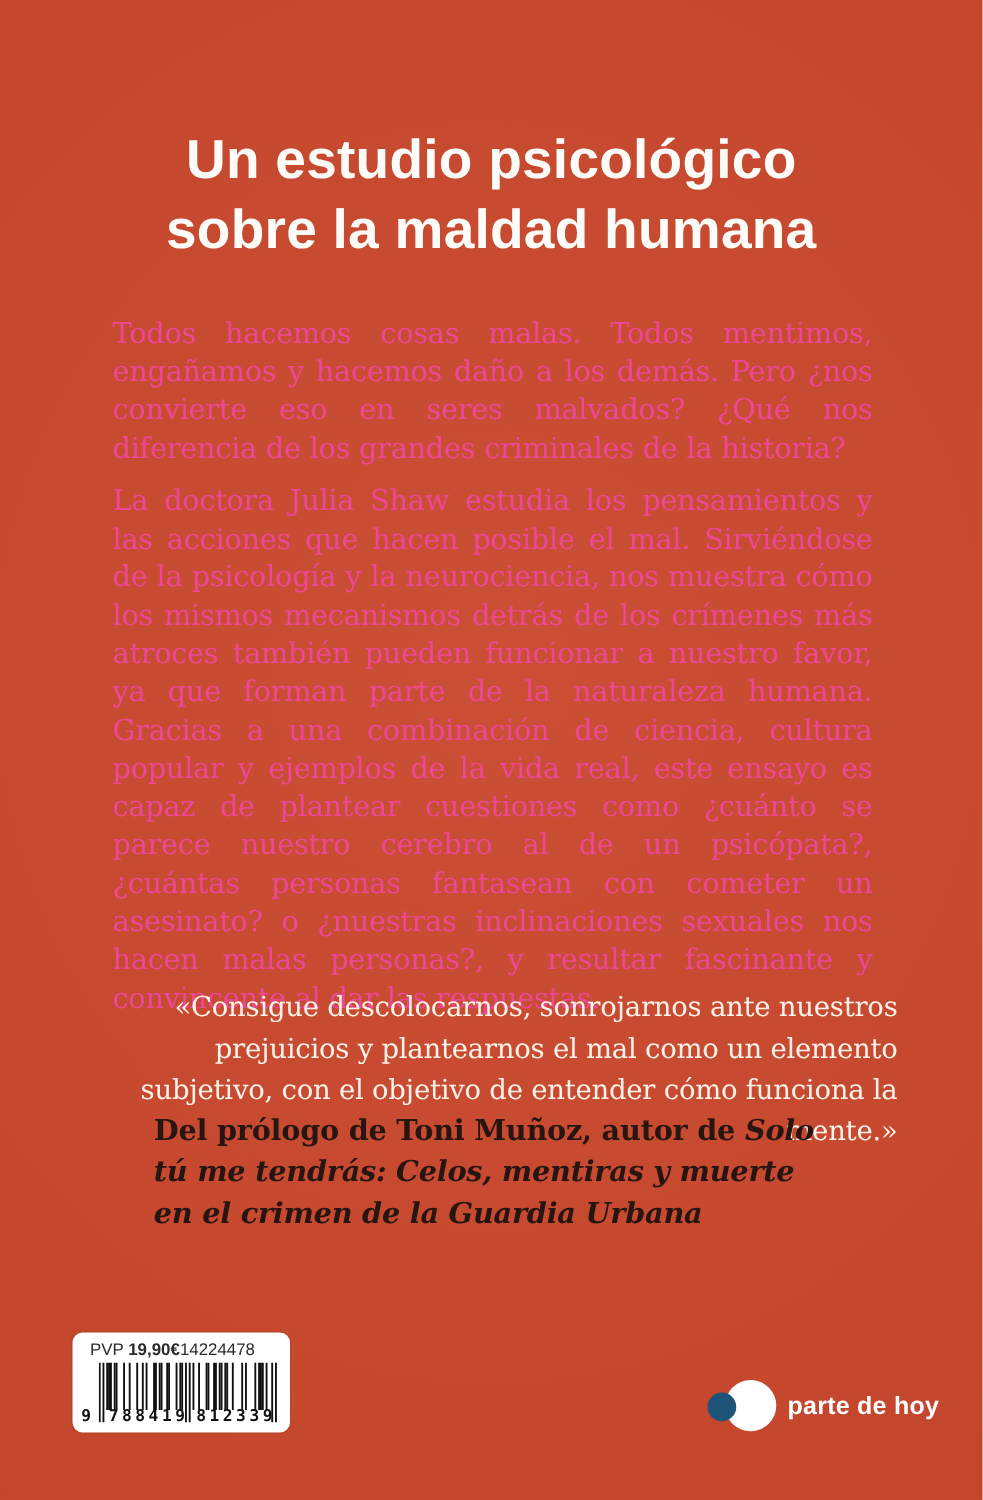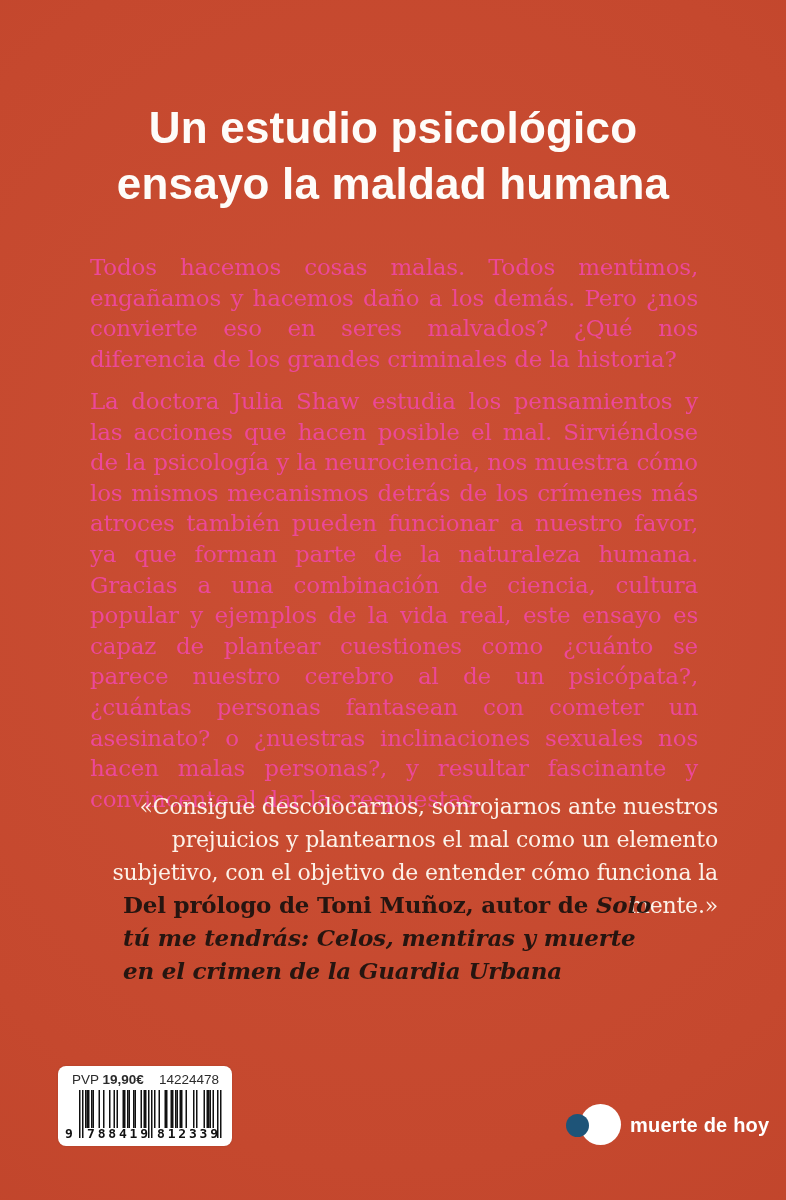--- a/index.html
+++ b/index.html
@@ -69,21 +69,21 @@
   .barcode-label {
     position: absolute;
     left: 58px; top: 1066px;
     width: 174px; height: 80px;
     background: #ffffff;
     border-radius: 8px;
     box-shadow: 0 0 2px rgba(0,0,0,0.15);
   }
   .bl-row {
     position: absolute;
-    top: 6px; left: 14px; right: 13px;
+    top: 6px; left: 14px; right: 28px;
     display: flex; justify-content: space-between; align-items: baseline;
     font-size: 13.5px; color: #2b2b2b;
     font-family: "Liberation Sans", sans-serif;
   }
   .bl-price b { font-weight: 700; }
   .bars-svg { position: absolute; left: 21px; top: 24px; }
   .ean-digit-first {
     position: absolute; left: 7px; bottom: 5px;
     font-family: "DejaVu Sans Mono", monospace;
     font-size: 13px; font-weight: 700; color: #111;
@@ -125,21 +125,21 @@
     white-space: nowrap;
   }
 </style>
 </head>
 <body>
 
 <div class="cover">
 
   <h1 class="headline" style="margin:0;">
     <div>Un estudio psicológico</div>
-    <div>ensayo la maldad humana</div>
+    <div>sobre la maldad humana</div>
   </h1>
 
   <p class="synopsis p1" style="margin:0;">Todos hacemos cosas malas. Todos mentimos, engañamos y hacemos daño a los demás. Pero ¿nos convierte eso en seres malvados? ¿Qué nos diferencia de los grandes criminales de la historia?</p>
 
   <p class="synopsis p2" style="margin:0;">La doctora Julia Shaw estudia los pensamientos y las acciones que hacen posible el mal. Sirviéndose de la psicología y la neurociencia, nos muestra cómo los mismos mecanismos detrás de los crímenes más atroces también pueden funcionar a nuestro favor, ya que forman parte de la naturaleza humana. Gracias a una combinación de ciencia, cultura popular y ejemplos de la vida real, este ensayo es capaz de plantear cuestiones como ¿cuánto se parece nuestro cerebro al de un psicópata?, ¿cuántas personas fantasean con cometer un asesinato? o ¿nuestras inclinaciones sexuales nos hacen malas personas?, y resultar fascinante y convincente al dar las respuestas.</p>
 
   <p class="pull-quote" style="margin:0;">«Consigue descolocarnos, sonrojarnos ante nuestros prejuicios y plantearnos el mal como un elemento subjetivo, con el objetivo de entender cómo funciona la mente.»</p>
 
   <p class="attribution" style="margin:0;">
     <span class="attr-prefix">Del prólogo de Toni Muñoz, autor de </span><span class="book-title">Solo tú me tendrás: Celos, mentiras y muerte en el crimen de la Guardia Urbana</span>
@@ -215,16 +215,16 @@
         <span>3</span>
         <span>9</span>
       </span>
   </div>
 
   <div class="publisher-logo">
     <div class="logo-mark">
       <div class="logo-circle-white"></div>
       <div class="logo-circle-blue" id="logo-blue" style="background: rgb(30, 84, 120);"></div>
     </div>
-    <div class="logo-wordmark">muerte de hoy</div>
+    <div class="logo-wordmark">parte de hoy</div>
   </div>
 
 </div>
 
 </body></html>

